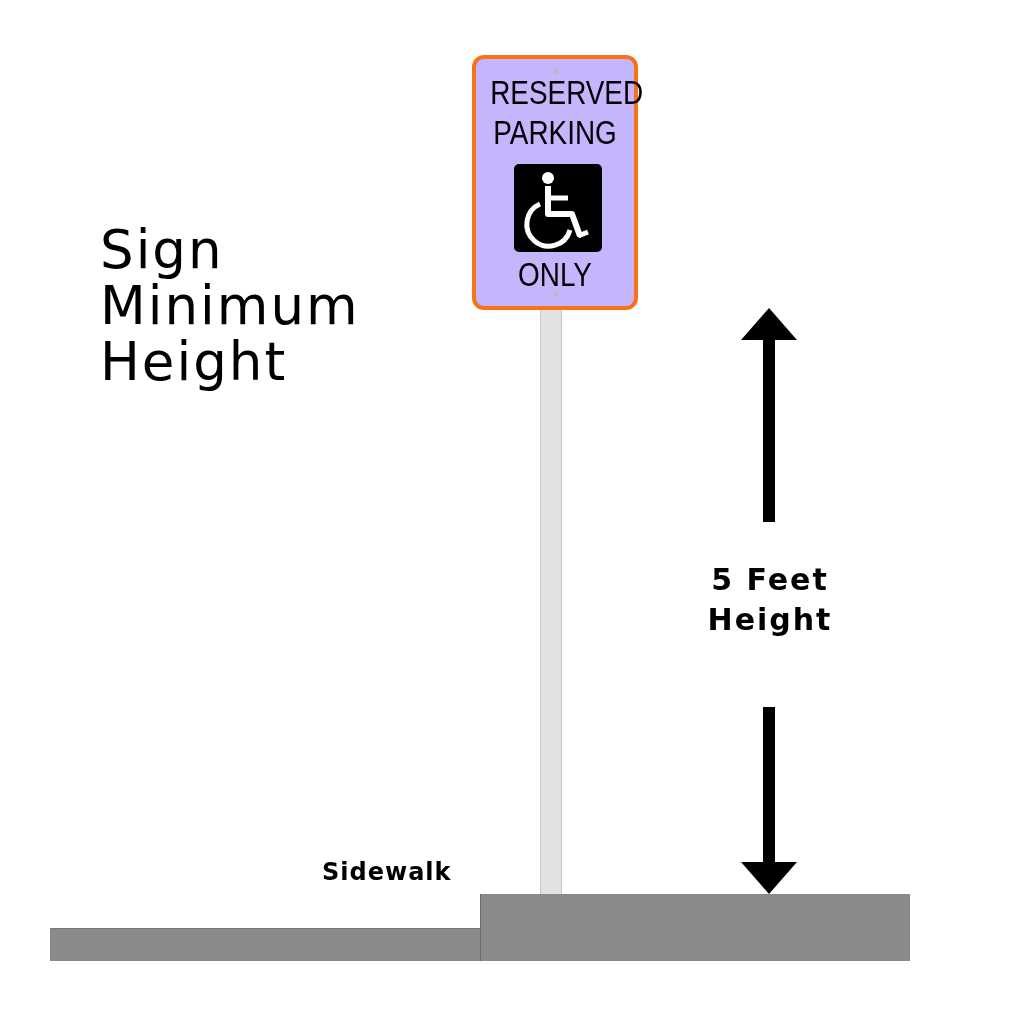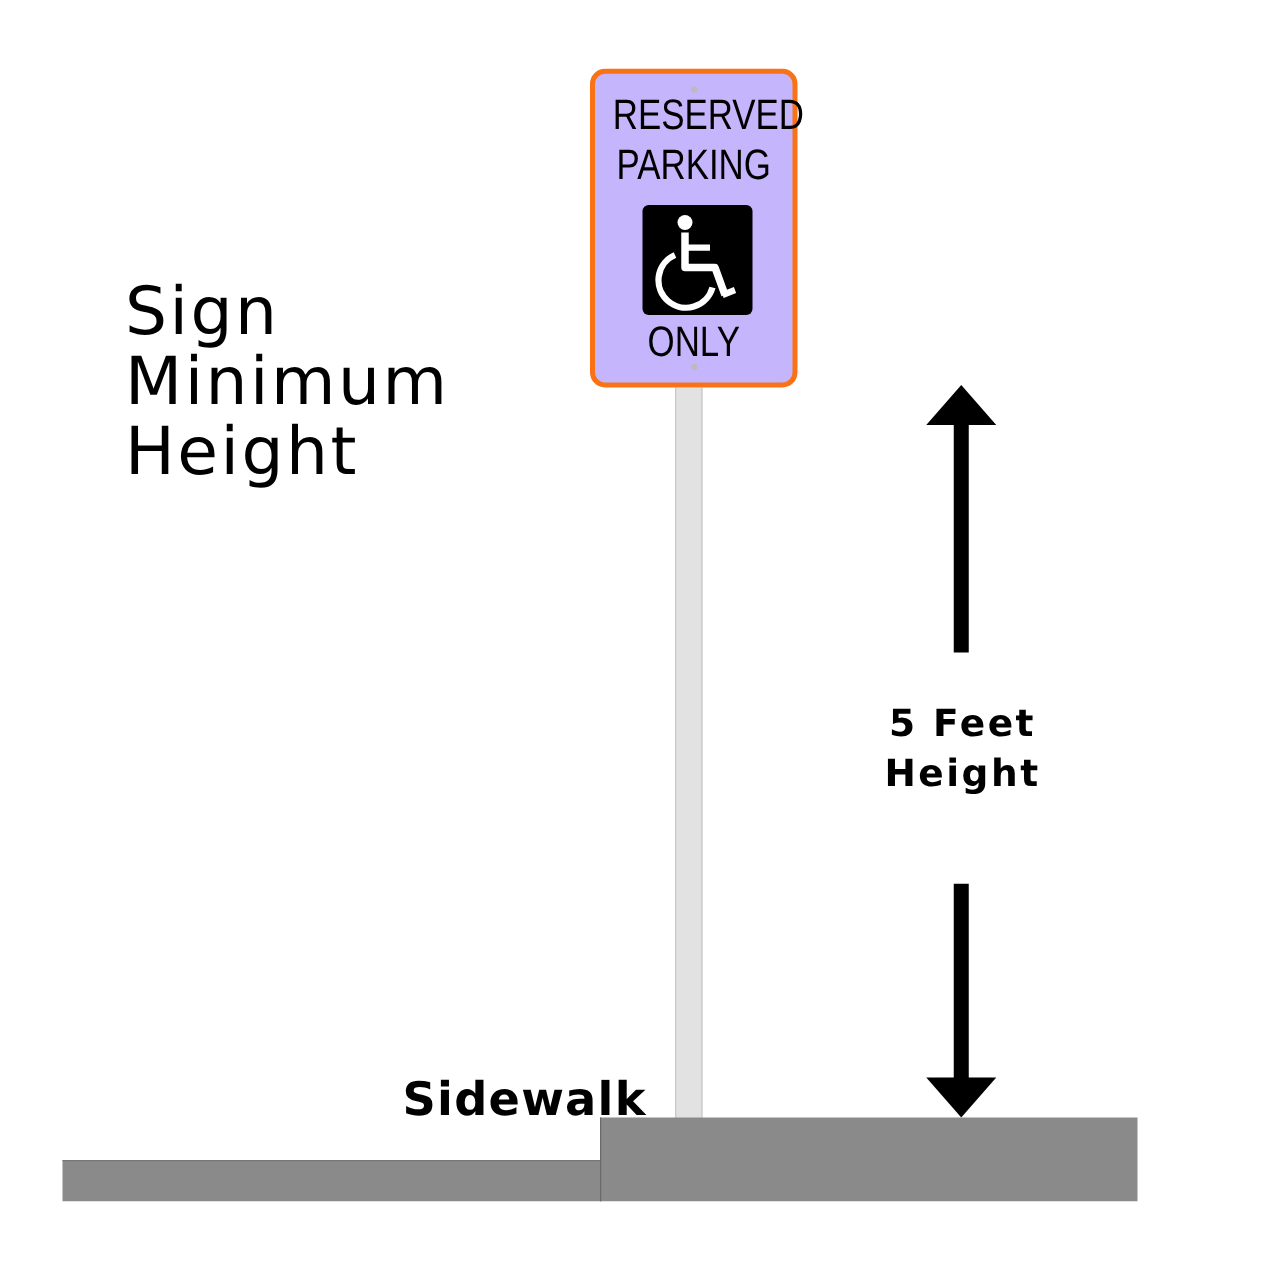--- a/index.html
+++ b/index.html
@@ -9,21 +9,21 @@
   .sign { position: absolute; left: 472px; top: 55px; width: 158px; height: 247px; border: 4px solid #f97316; border-radius: 12px; background: #c4b5fd; box-sizing: content-box; }
   .sign-text { position: absolute; left: 0; width: 100%; text-align: center; font-family: "Liberation Sans Narrow", "Liberation Sans", sans-serif; font-size: 34px; color: #000; transform: scaleX(0.82); transform-origin: center; }
   .sign-t1 { top: 14px; }
   .sign-t2 { top: 54px; }
   .sign-t3 { top: 196px; }
   .bolt { position: absolute; left: 77px; width: 5px; height: 5px; border-radius: 50%; background: #bbb; }
   .wheel-box { position: absolute; left: 38px; top: 105px; width: 88px; height: 88px; background: #000; border-radius: 5px; }
   .pole { position: absolute; left: 540px; top: 310px; width: 22px; height: 585px; background: #e2e2e2; border-left: 1px solid #c8c8c8; border-right: 1px solid #c8c8c8; box-sizing: border-box; }
   .street { position: absolute; left: 50px; top: 928px; width: 431px; height: 33px; background: #8a8a8a; border-top: 1px solid #777; box-sizing: border-box; }
   .sidewalk { position: absolute; left: 480px; top: 894px; width: 430px; height: 67px; background: #8a8a8a; border-left: 1px solid #6a6a6a; box-sizing: border-box; }
-  .sidewalk-label { position: absolute; left: 322px; top: 858px; font-weight: bold; font-size: 37px; color: #000; letter-spacing: 1px; }
+  .sidewalk-label { position: absolute; left: 322px; top: 858px; font-weight: bold; font-size: 24px; color: #000; letter-spacing: 1px; }
   .arrow-shaft { position: absolute; left: 763px; width: 12px; background: #000; }
   .shaft-up { top: 330px; height: 192px; }
   .shaft-down { top: 707px; height: 160px; }
   .arrow-head { position: absolute; left: 741px; width: 0; height: 0; border-left: 28px solid transparent; border-right: 28px solid transparent; }
   .head-up { top: 308px; border-bottom: 32px solid #000; }
   .head-down { top: 862px; border-top: 32px solid #000; }
   .measure { position: absolute; left: 670px; top: 560px; width: 200px; text-align: center; font-weight: bold; font-size: 30px; line-height: 40px; letter-spacing: 2px; color: #000000; }
 </style>
 </head>
 <body>

